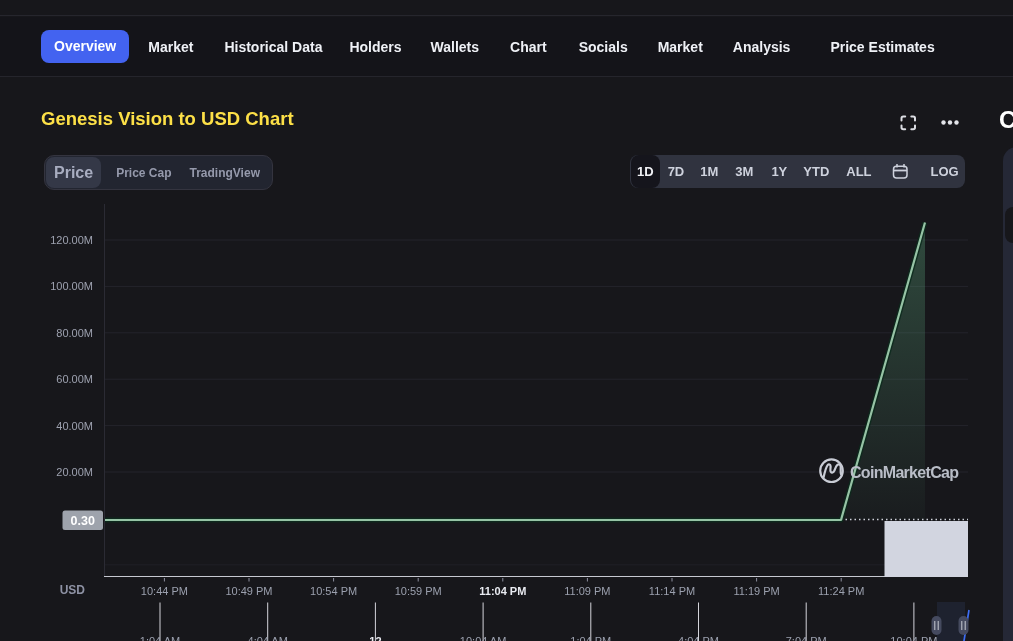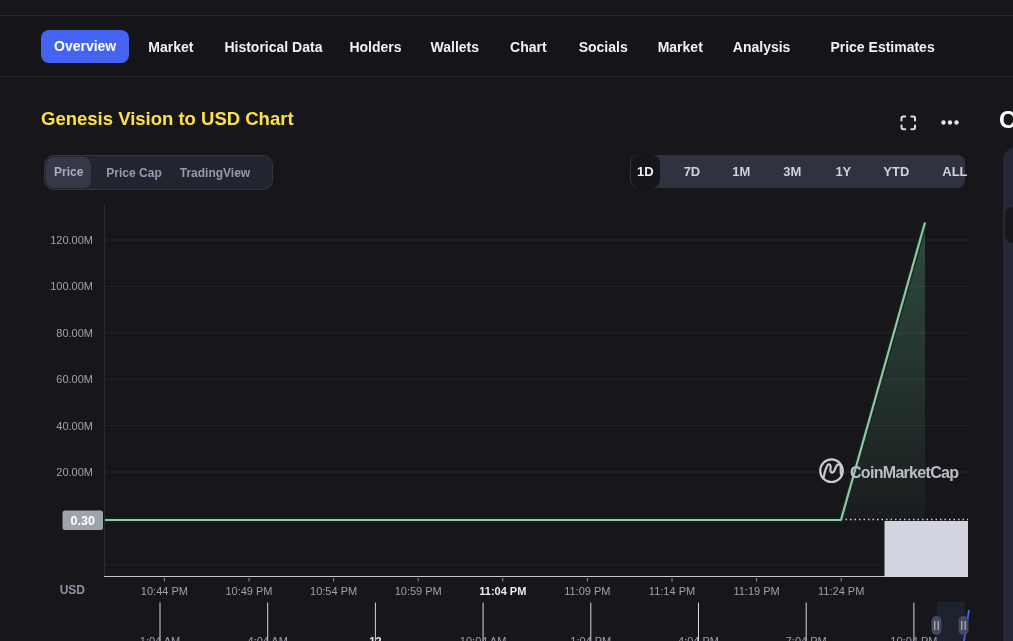--- a/index.html
+++ b/index.html
@@ -27,29 +27,29 @@
   #title { left:41px; top:108px; font-size:18.5px; font-weight:700; color:#fde047; }
   #headicons { left:897px; top:110px; }
   
   #rightC { left:999px; top:108px; font-size:24px; font-weight:700; color:#fff; line-height:24px; }
   #rightcard { left:1003px; top:147px; width:20px; height:494px; background:#252836; border-top-left-radius:14px; }
   #rightinput { left:1005px; top:207px; width:18px; height:36px; background:#17171b; border-top-left-radius:8px; border-bottom-left-radius:8px; }
   
   #seg { left:44px; top:155px; width:229px; height:35px; background:#222530; border:1px solid #34343f;
     border-radius:10px; display:flex; align-items:center; }
   #seg .on { background:#343847; border-radius:8px; height:31px; line-height:31px; padding:0 8px; margin-left:1px;
-    color:#a8adc0; font-size:12px; font-weight:700; white-space:nowrap; }
+    color:#a8adc0; font-size:16px; font-weight:700; white-space:nowrap; }
   #seg .off { color:#9599ab; font-size:12px; font-weight:700; white-space:nowrap; }
   #seg .off:nth-of-type(2){margin-left:15px;}
   #seg .off:nth-of-type(3){margin-left:18px;}
   
   #ranges { left:630px; top:155px; width:335px; height:33px; background:#30333f; border-radius:8px;
     display:flex; align-items:center; color:#ced2dd; font-size:13px; font-weight:700; }
   #ranges .on { background:#15151c; border-radius:8px; height:33px; line-height:33px; padding:0 6px; color:#f0f1f5; }
-  #ranges span { margin:0 16px; }
+  #ranges span { margin:0 0; }
 </style>
 </head>
 <body>
 <div class="abs" id="topstrip"></div>
 <div class="abs" id="nav">
   <span class="pill">Overview</span>
   <a>Market</a>
     <a>Historical Data</a>
     <a>Holders</a>
     <a>Wallets</a>

